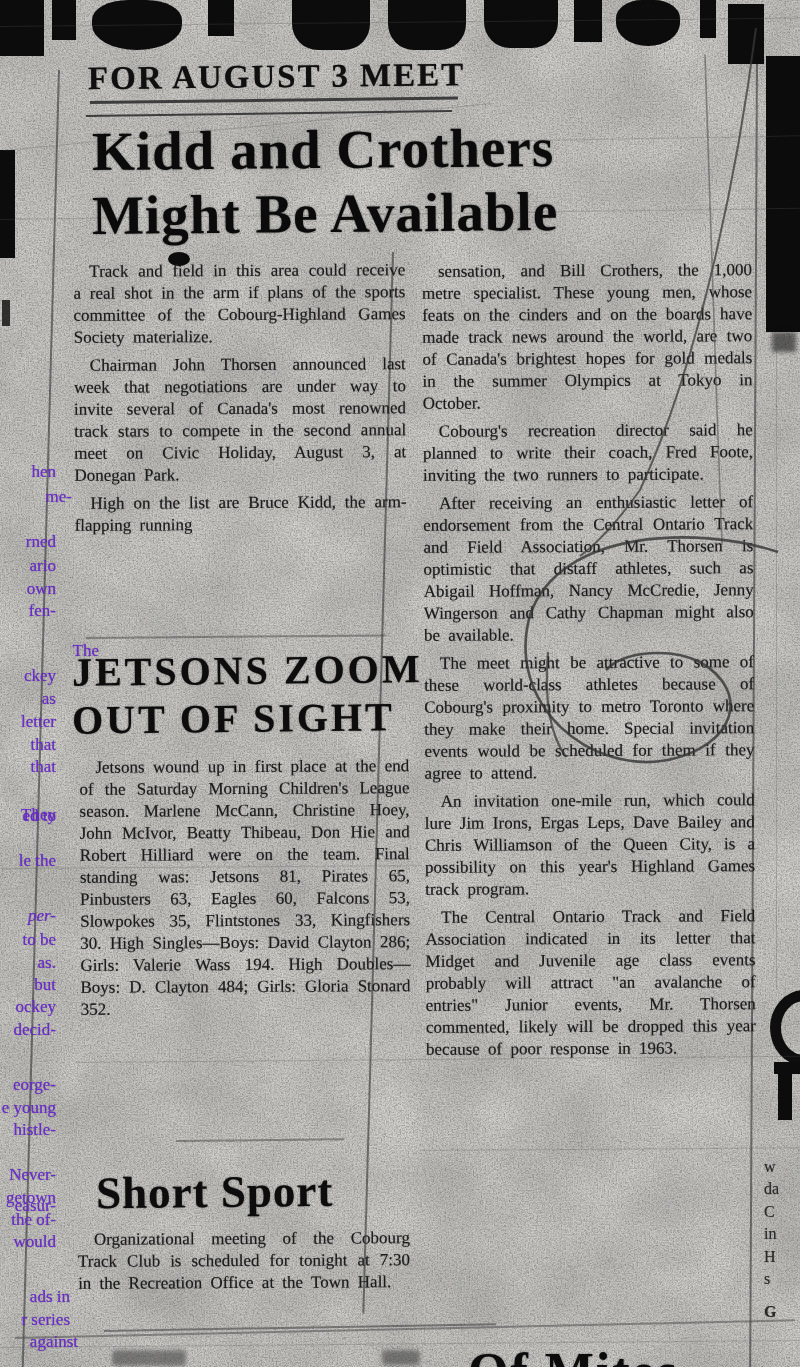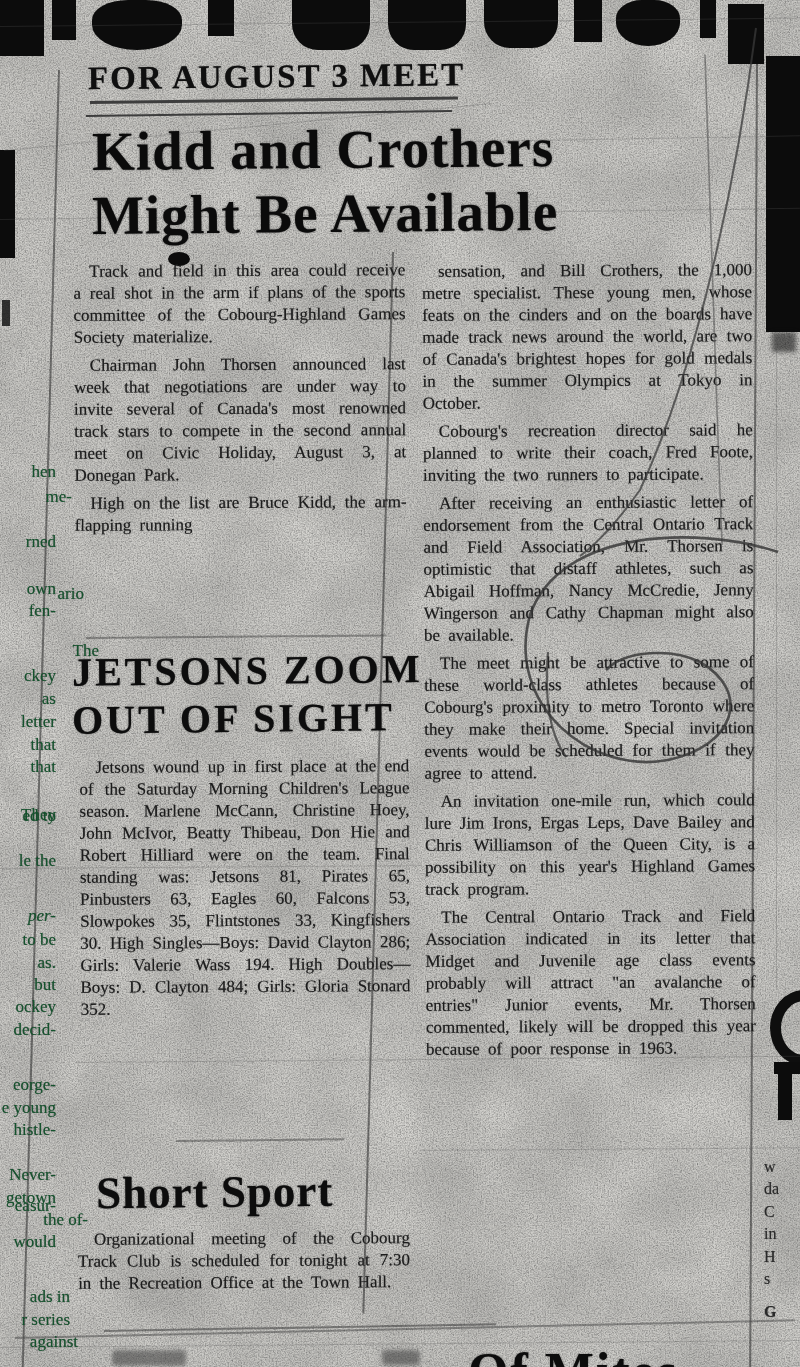--- a/index.html
+++ b/index.html
@@ -44,21 +44,21 @@
   }
   .jets{font-size:40px;letter-spacing:3px;line-height:46px;}
   .shorts{font-size:45px;letter-spacing:1px;}
   .botfrag{
     position:absolute;font-size:52px;font-weight:bold;color:#0c0c0c;
     white-space:nowrap;letter-spacing:2px;text-shadow:0 0 2px rgba(15,15,15,.5);
   }
   
   .lfrag{
     position:absolute;left:0;width:56px;text-align:right;padding-right:4px;
-    font-size:17px;line-height:20px;color:#14532d;white-space:nowrap;overflow:hidden;
+    font-size:17px;line-height:20px;color:#6d28d9;white-space:nowrap;overflow:hidden;
     text-shadow:0 0 1px rgba(30,30,30,.5);
   }
   .rfrag{
     position:absolute;left:764px;width:36px;font-size:16px;color:#2a2a2a;
     white-space:nowrap;overflow:hidden;text-shadow:0 0 1px rgba(30,30,30,.5);
   }
   .smudge{position:absolute;background:#3c3c3c;filter:blur(2px);border-radius:4px;opacity:.55;}
   .cring{
     position:absolute;left:770px;top:990px;width:46px;height:54px;
     border:11px solid #0e0e0e;border-radius:50%;background:transparent;
@@ -160,21 +160,21 @@
   </div>
 
   <div class="botfrag" style="left:468px;top:1342px;">Of Mites</div>
   <div class="smudge" style="left:112px;top:1350px;width:74px;height:16px;"></div>
   <div class="smudge" style="left:382px;top:1350px;width:38px;height:15px;"></div>
 
   <div>
     <div class="lfrag" style="top:462px;">hen</div>
     <div class="lfrag" style="top:487px;margin-left:16px;">me-</div>
     <div class="lfrag" style="top:532px;">rned</div>
-    <div class="lfrag" style="top:584px;padding-left:28px;">ario</div>
+    <div class="lfrag" style="top:556px;">ario</div>
     <div class="lfrag" style="top:579px;">own</div>
     <div class="lfrag" style="top:601px;">fen-</div>
     <div class="lfrag" style="top:641px;padding-left:43px;">The</div>
     <div class="lfrag" style="top:666px;">ckey</div>
     <div class="lfrag" style="top:689px;">as</div>
     <div class="lfrag" style="top:712px;">letter</div>
     <div class="lfrag" style="top:735px;">that</div>
     <div class="lfrag" style="top:757px;">that</div>
     <div class="lfrag" style="top:806px;">ed to</div>
     <div class="lfrag" style="top:805px;">They</div>
@@ -184,21 +184,21 @@
     <div class="lfrag" style="top:953px;">as.</div>
     <div class="lfrag" style="top:975px;">but</div>
     <div class="lfrag" style="top:997px;">ockey</div>
     <div class="lfrag" style="top:1020px;">decid-</div>
     <div class="lfrag" style="top:1075px;">eorge-</div>
     <div class="lfrag" style="top:1098px;">e young</div>
     <div class="lfrag" style="top:1120px;">histle-</div>
     <div class="lfrag" style="top:1196px;">easur-</div>
     <div class="lfrag" style="top:1165px;">Never-</div>
     <div class="lfrag" style="top:1188px;">getown</div>
-    <div class="lfrag" style="top:1210px;padding-left:32px;">the of-</div>
+    <div class="lfrag" style="top:1210px;">the of-</div>
     <div class="lfrag" style="top:1232px;">would</div>
     <div class="lfrag" style="top:1287px;width:70px;">ads in</div>
     <div class="lfrag" style="top:1310px;width:70px;">r series</div>
     <div class="lfrag" style="top:1332px;width:78px;">against</div>
   </div>
 
   <div>
     <div class="rfrag" style="top:1158px;">w</div>
     <div class="rfrag" style="top:1180px;">da</div>
     <div class="rfrag" style="top:1203px;">C</div>

